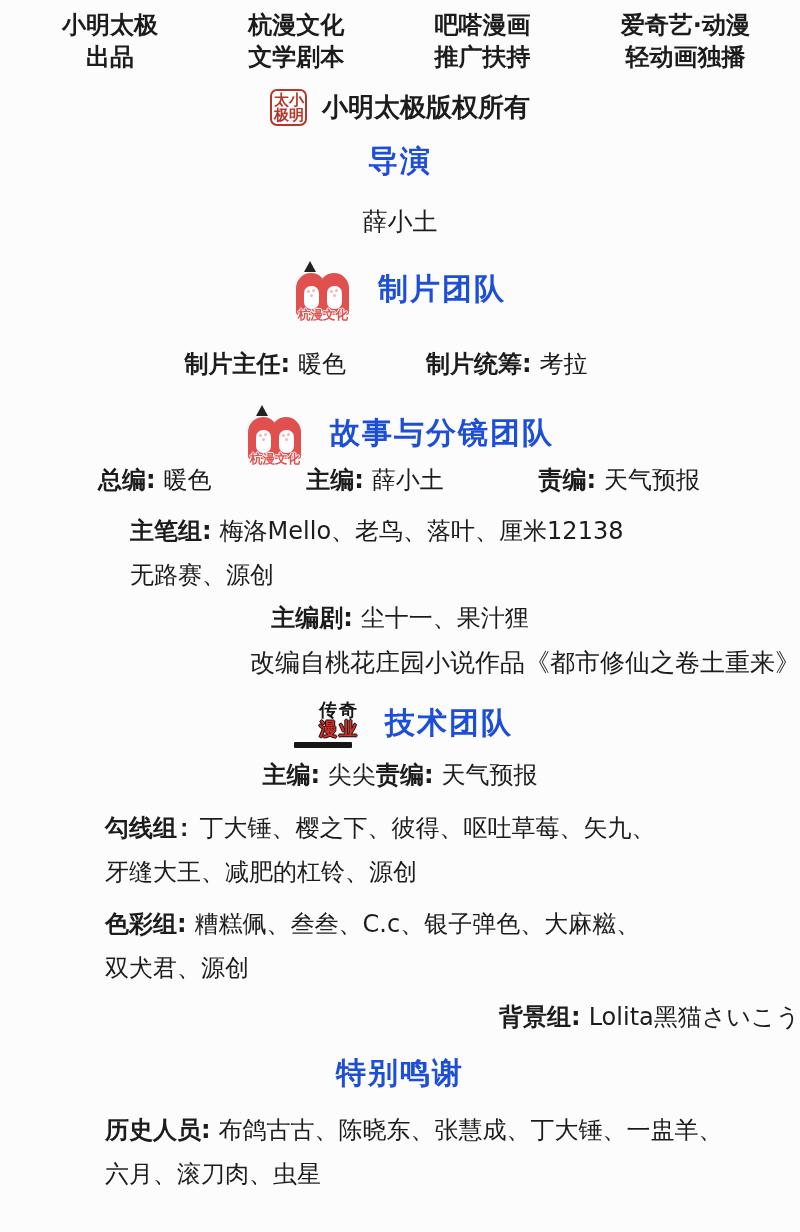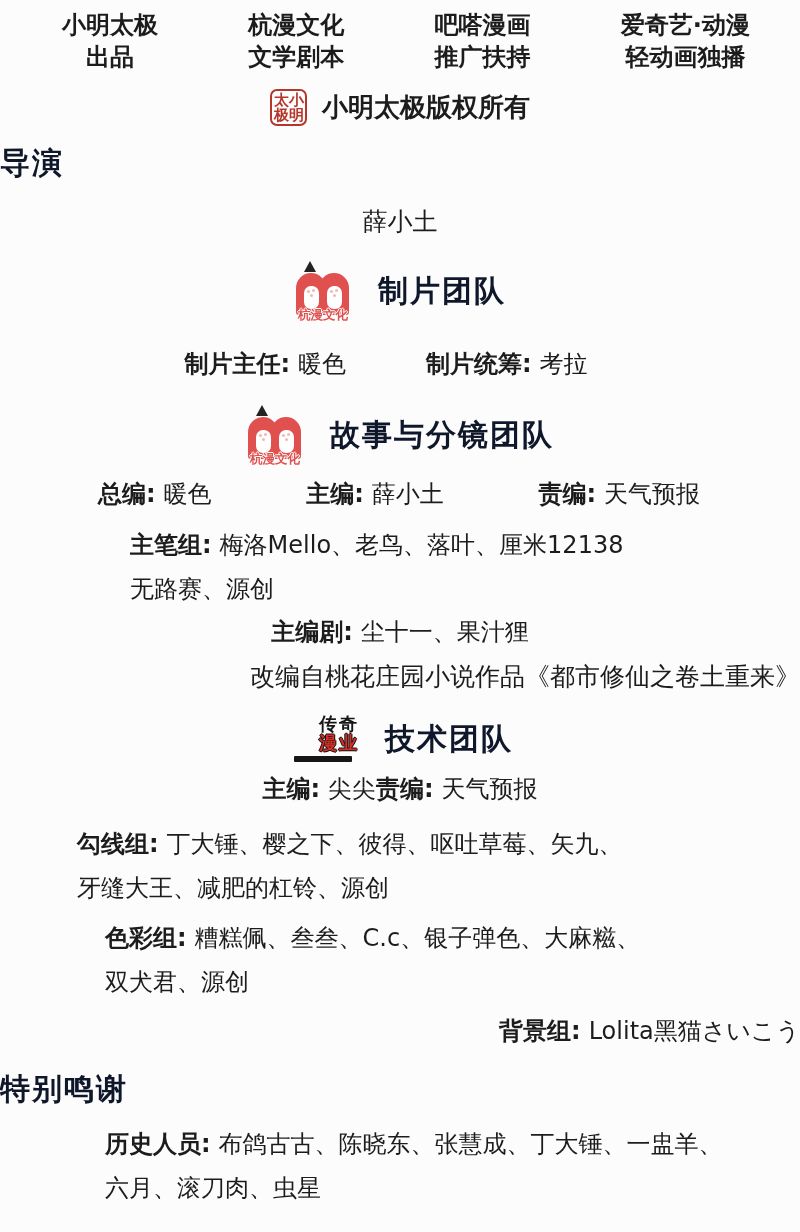--- a/index.html
+++ b/index.html
@@ -17,22 +17,22 @@
     width:37px;height:37px;border:2.5px solid #b5372c;border-radius:7px;
     display:grid;grid-template-columns:1fr 1fr;grid-template-rows:1fr 1fr;
     font-family:"DejaVu Serif","Liberation Serif",serif;
     color:#b5372c;font-weight:bold;font-size:15px;line-height:1;
     box-sizing:border-box;padding:2px;background:rgba(255,255,255,.6);
   }
   .seal span{display:flex;align-items:center;justify-content:center;}
   .copy-text{font-size:26px;font-weight:bold;}
   
   .sec-title{
-    font-size:30px;font-weight:bold;
-    color:#0f172a;letter-spacing:2px;line-height:1;
+    text-align:center;font-size:30px;font-weight:bold;
+    color:#1d4ed8;letter-spacing:2px;line-height:1;font-family:Liberation Mono, monospace;
   }
   .director-title{margin-top:22px;}
   .director-name{margin-top:28px;text-align:center;font-size:25px;line-height:31px;}
   
   .team-header{display:flex;justify-content:center;align-items:center;gap:26px;}
   .team-header .sec-title{margin:0;}
   .hdr-production{margin-top:24px;}
   .hdr-story{margin-top:26px;}
   .hdr-tech{margin-top:22px;}
   
@@ -57,27 +57,27 @@
   .legend-logo{width:72px;text-align:right;flex:0 0 auto;line-height:1.05;}
   .legend-top{font-size:18px;font-weight:900;color:#161616;letter-spacing:2px;}
   .legend-bottom{font-size:18px;font-weight:900;color:#d4302a;letter-spacing:2px;
     text-shadow:-1px 0 #111,1px 0 #111,0 -1px #111,0 1px #111;}
   .legend-bar{width:58px;height:6px;background:#161616;border-radius:1px;margin:3px auto 0;}
   
   .row{font-size:24px;line-height:30px;}
   .lbl{font-weight:bold;margin-right:8px;}
   .pair{white-space:nowrap;}
   .roles-2{display:flex;justify-content:center;gap:80px;margin-top:28px;padding-right:28px;}
-  .roles-3{display:flex;justify-content:space-between;margin-top:14px;padding:0 100px 0 98px;gap:20px;}
+  .roles-3{display:flex;justify-content:space-between;padding:0 100px 0 98px;gap:20px;}
   .roles-tech{display:flex;justify-content:center;margin-top:12px;}
   .list-block{font-size:24px;line-height:44px;}
   .pen-group{margin-top:14px;padding-left:130px;}
   .screenwriter{margin-top:6px;text-align:center;}
   .adaptation{margin-top:14px;text-align:right;font-size:25px;line-height:32px;}
-  .line-group{margin-top:18px;padding-left:77px;}
+  .line-group{margin-top:18px;padding-left:105px;font-family:Liberation Mono, monospace;}
   .color-group{margin-top:6px;padding-left:105px;}
   .bg-group{margin-top:12px;text-align:right;}
   .thanks-title{margin-top:28px;}
   .history-group{margin-top:18px;padding-left:105px;}
 </style>
 </head>
 <body>
 
 <div class="top-credits">
   <div class="tc-item">

